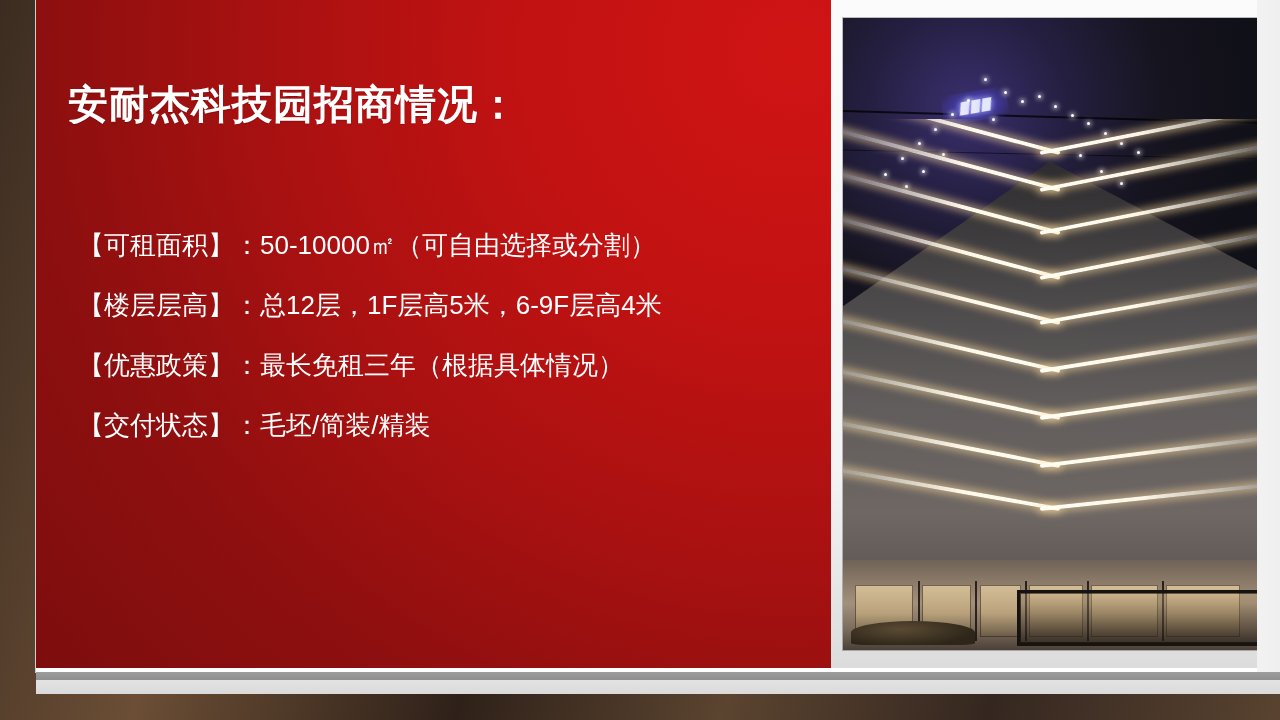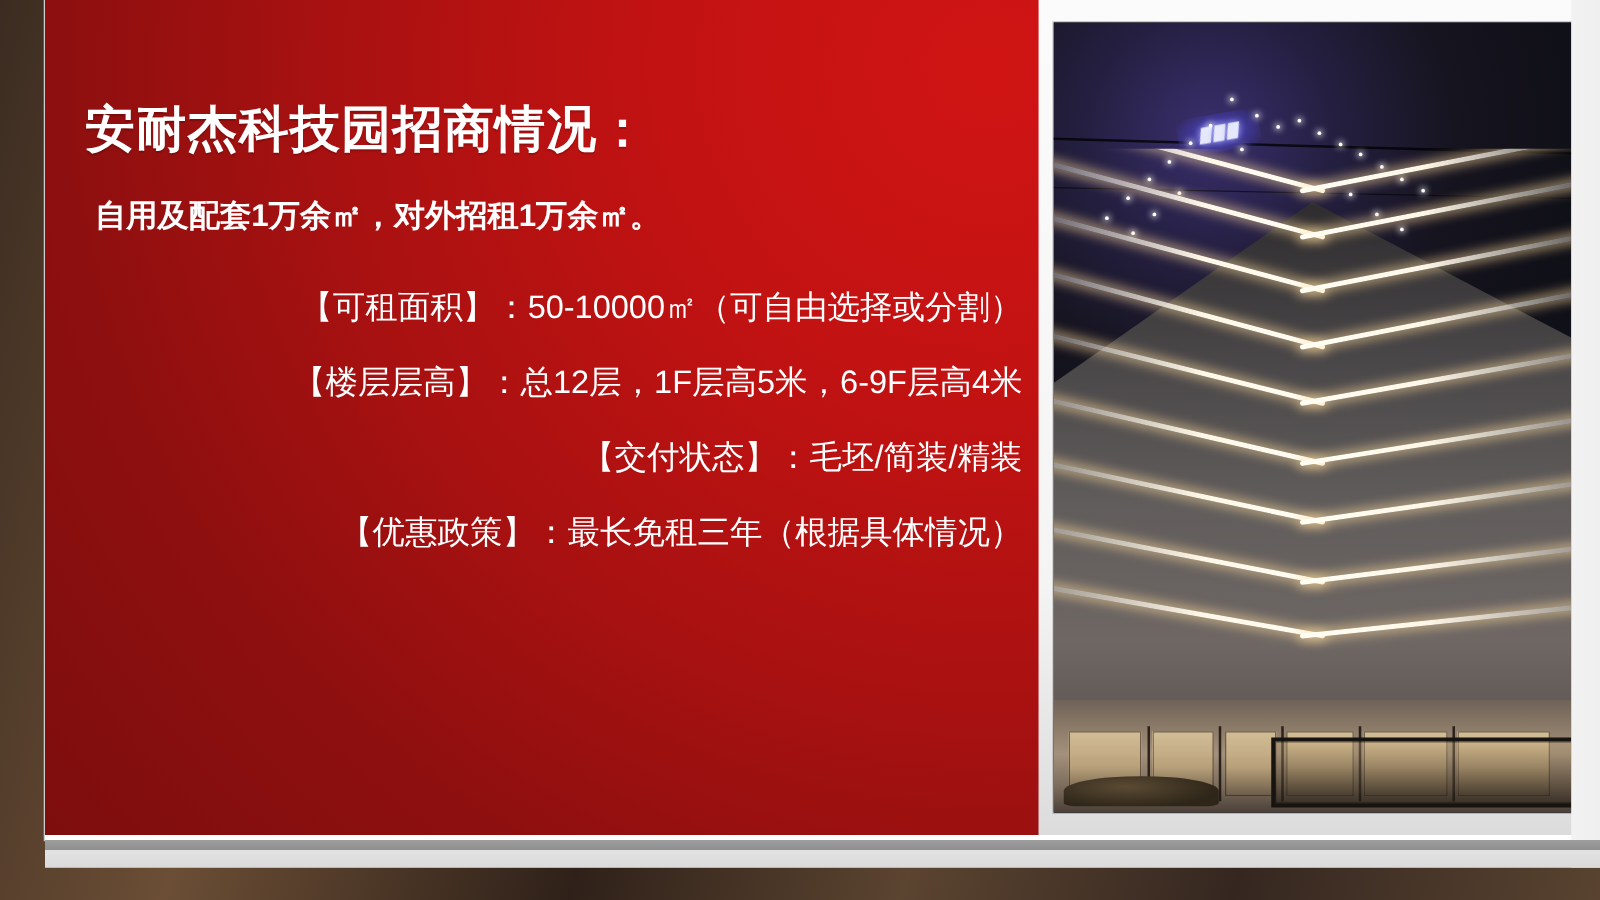--- a/index.html
+++ b/index.html
@@ -105,21 +105,20 @@
     left: 42px;
     top: 215px;
     width: 740px;
   }
   .line {
     font-size: 26px;
     font-weight: 400;
     line-height: 60px;
     height: 60px;
     white-space: nowrap;
-    text-align: right;
   }
   .line.indented {
     padding-left: 218px;
   }
 
   
   .photo-frame {
     position: absolute;
     left: 795px;
     top: 0;
@@ -302,27 +301,26 @@
   <div class="app-frame-inner-shade"></div>
 
   <div class="slide">
 
     <div class="red-panel"></div>
 
     <div class="text-block">
 
       <div class="title">安耐杰科技园招商情况：</div>
 
-      <div class="subtitle">自用及配套1万余㎡，对外招租1万余㎡。</div>
 
       <div class="lines">
         <div class="line">【可租面积】：50-10000㎡（可自由选择或分割）</div>
         <div class="line">【楼层层高】：总12层，1F层高5米，6-9F层高4米</div>
+        <div class="line">【优惠政策】：最长免租三年（根据具体情况）</div>
         <div class="line">【交付状态】：毛坯/简装/精装</div>
-        <div class="line">【优惠政策】：最长免租三年（根据具体情况）</div>
       </div>
 
     </div>
 
     <div class="photo-frame">
       <div class="photo">
 
         <div class="sky"></div>
         <div class="powerline"></div>
         <div class="powerline b"></div>

